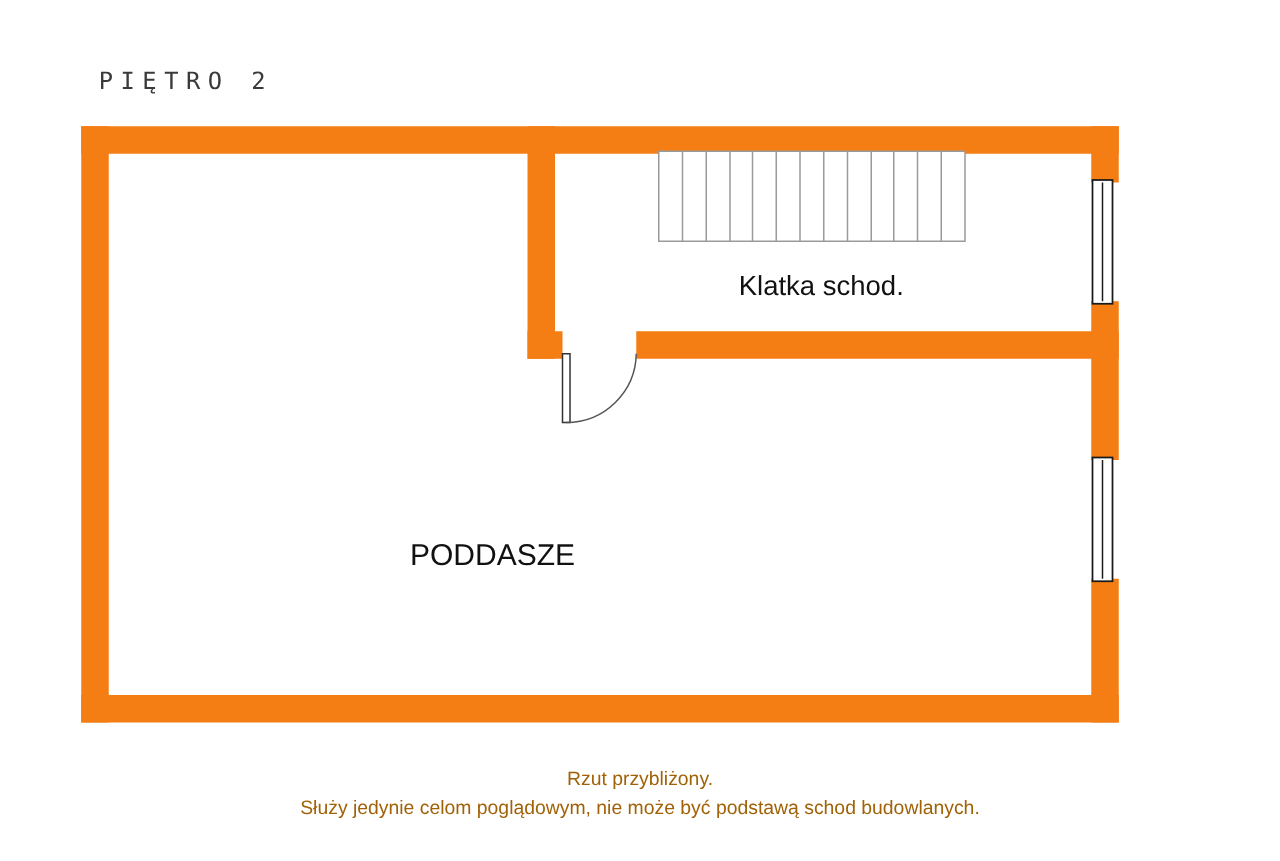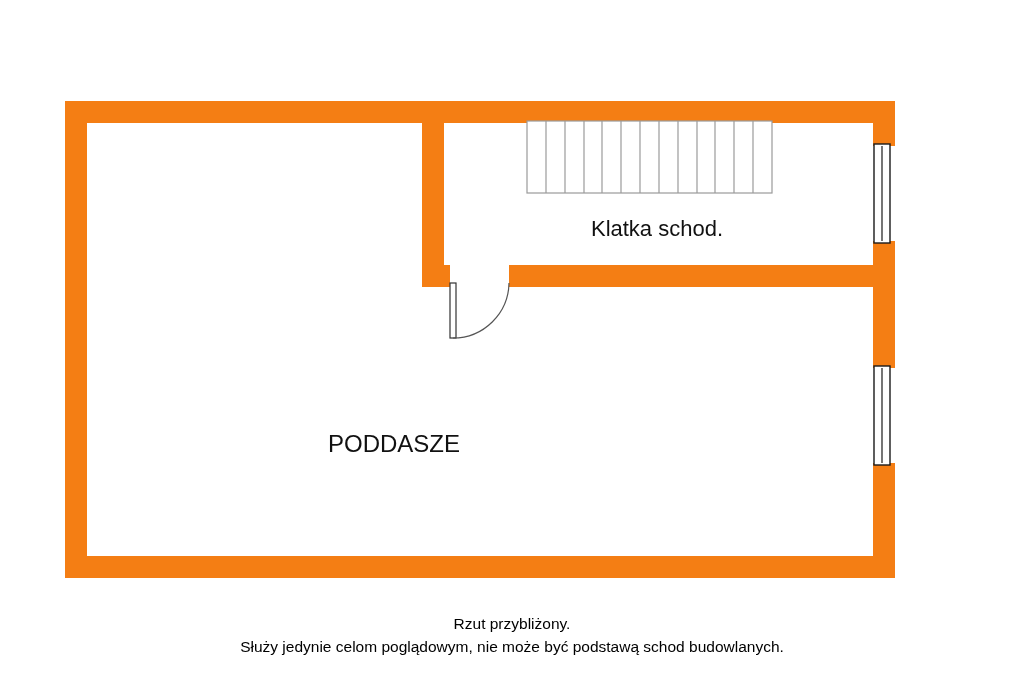--- a/index.html
+++ b/index.html
@@ -47,34 +47,35 @@
   }
   .room-label.attic { font-size: 24px; }
   .room-label.stairwell { font-size: 22px; }
 
   .caption-block {
     position: absolute;
     left: 0;
     right: 0;
     top: 612px;
     text-align: center;
-    color: #000000;
+    color: #a16207;
   }
   .caption-line {
     font-family: "Liberation Sans", sans-serif;
     font-size: 15.5px;
     line-height: 23px;
     display: block;
   }
 </style>
 </head>
 <body>
 
 <div id="floorplan-page">
 
+  <div class="plan-title">PIĘTRO 2</div>
 
   <svg id="plan-svg" width="1024" height="689" viewBox="0 0 1024 689">
 
     <g>
 
       <rect x="65" y="101" width="830" height="22" fill="#F47E14"></rect>
 
       <rect x="65" y="101" width="22" height="477" fill="#F47E14"></rect>
 
       <rect x="65" y="556" width="830" height="22" fill="#F47E14"></rect>

